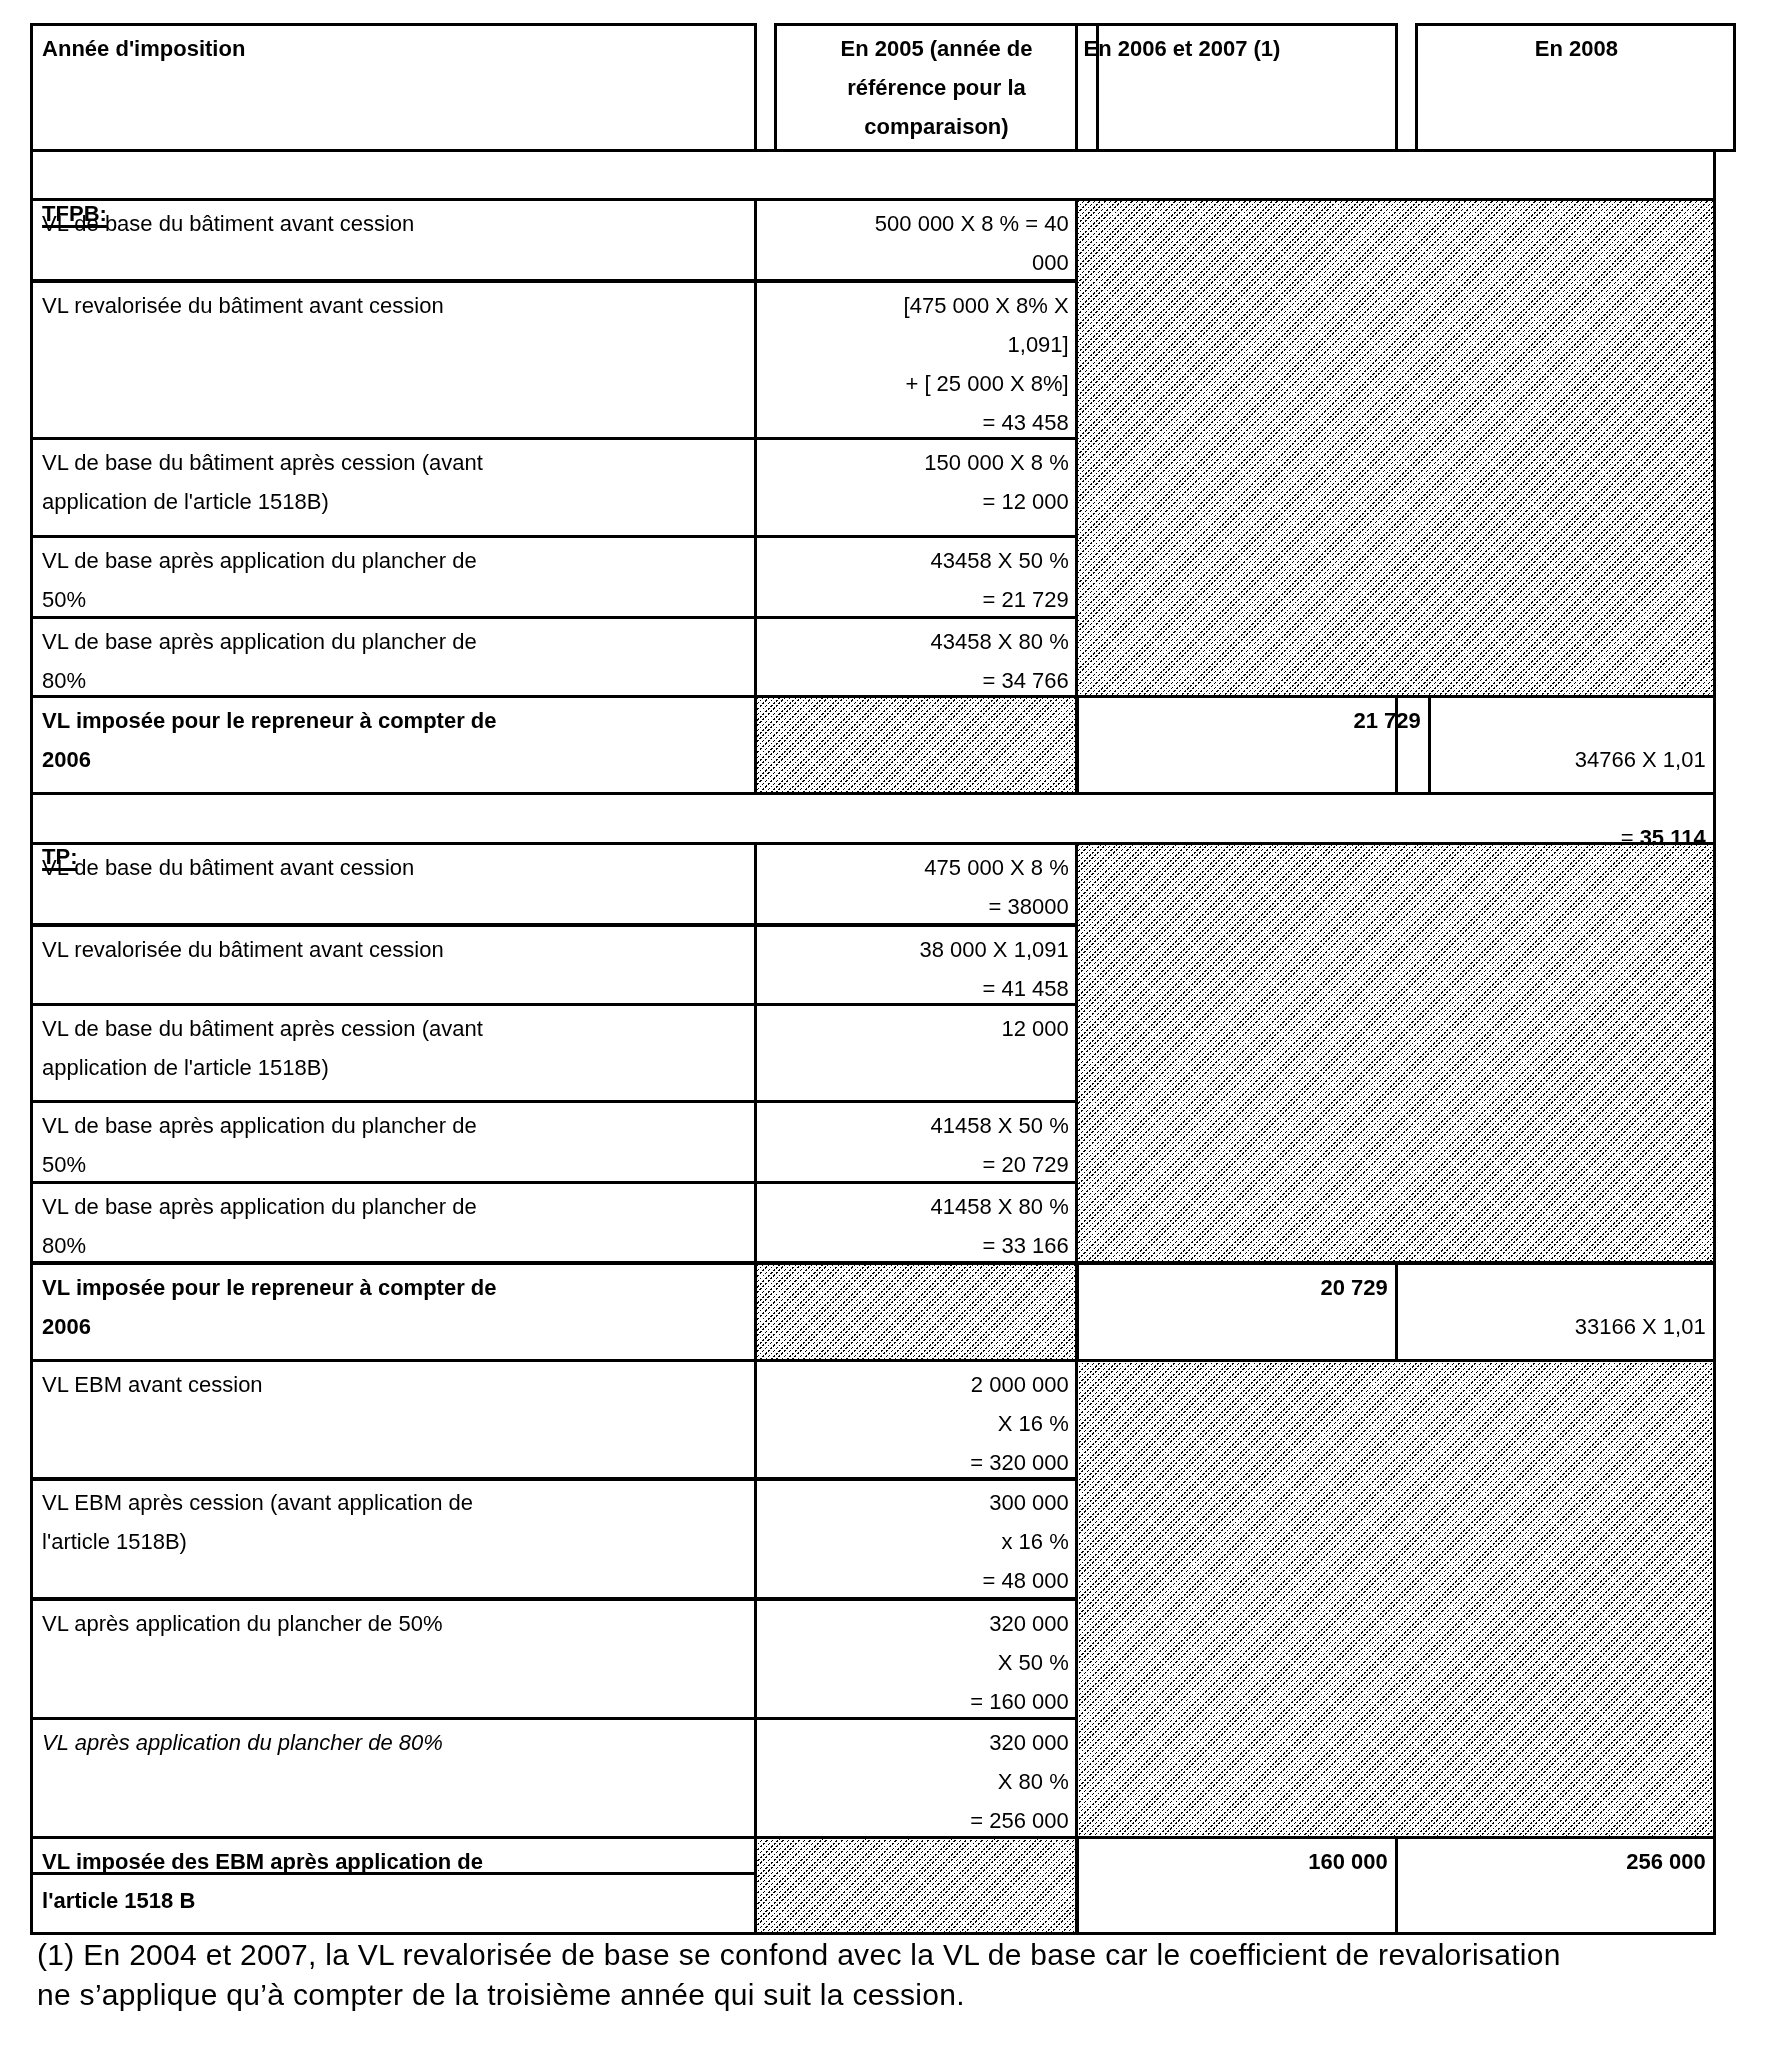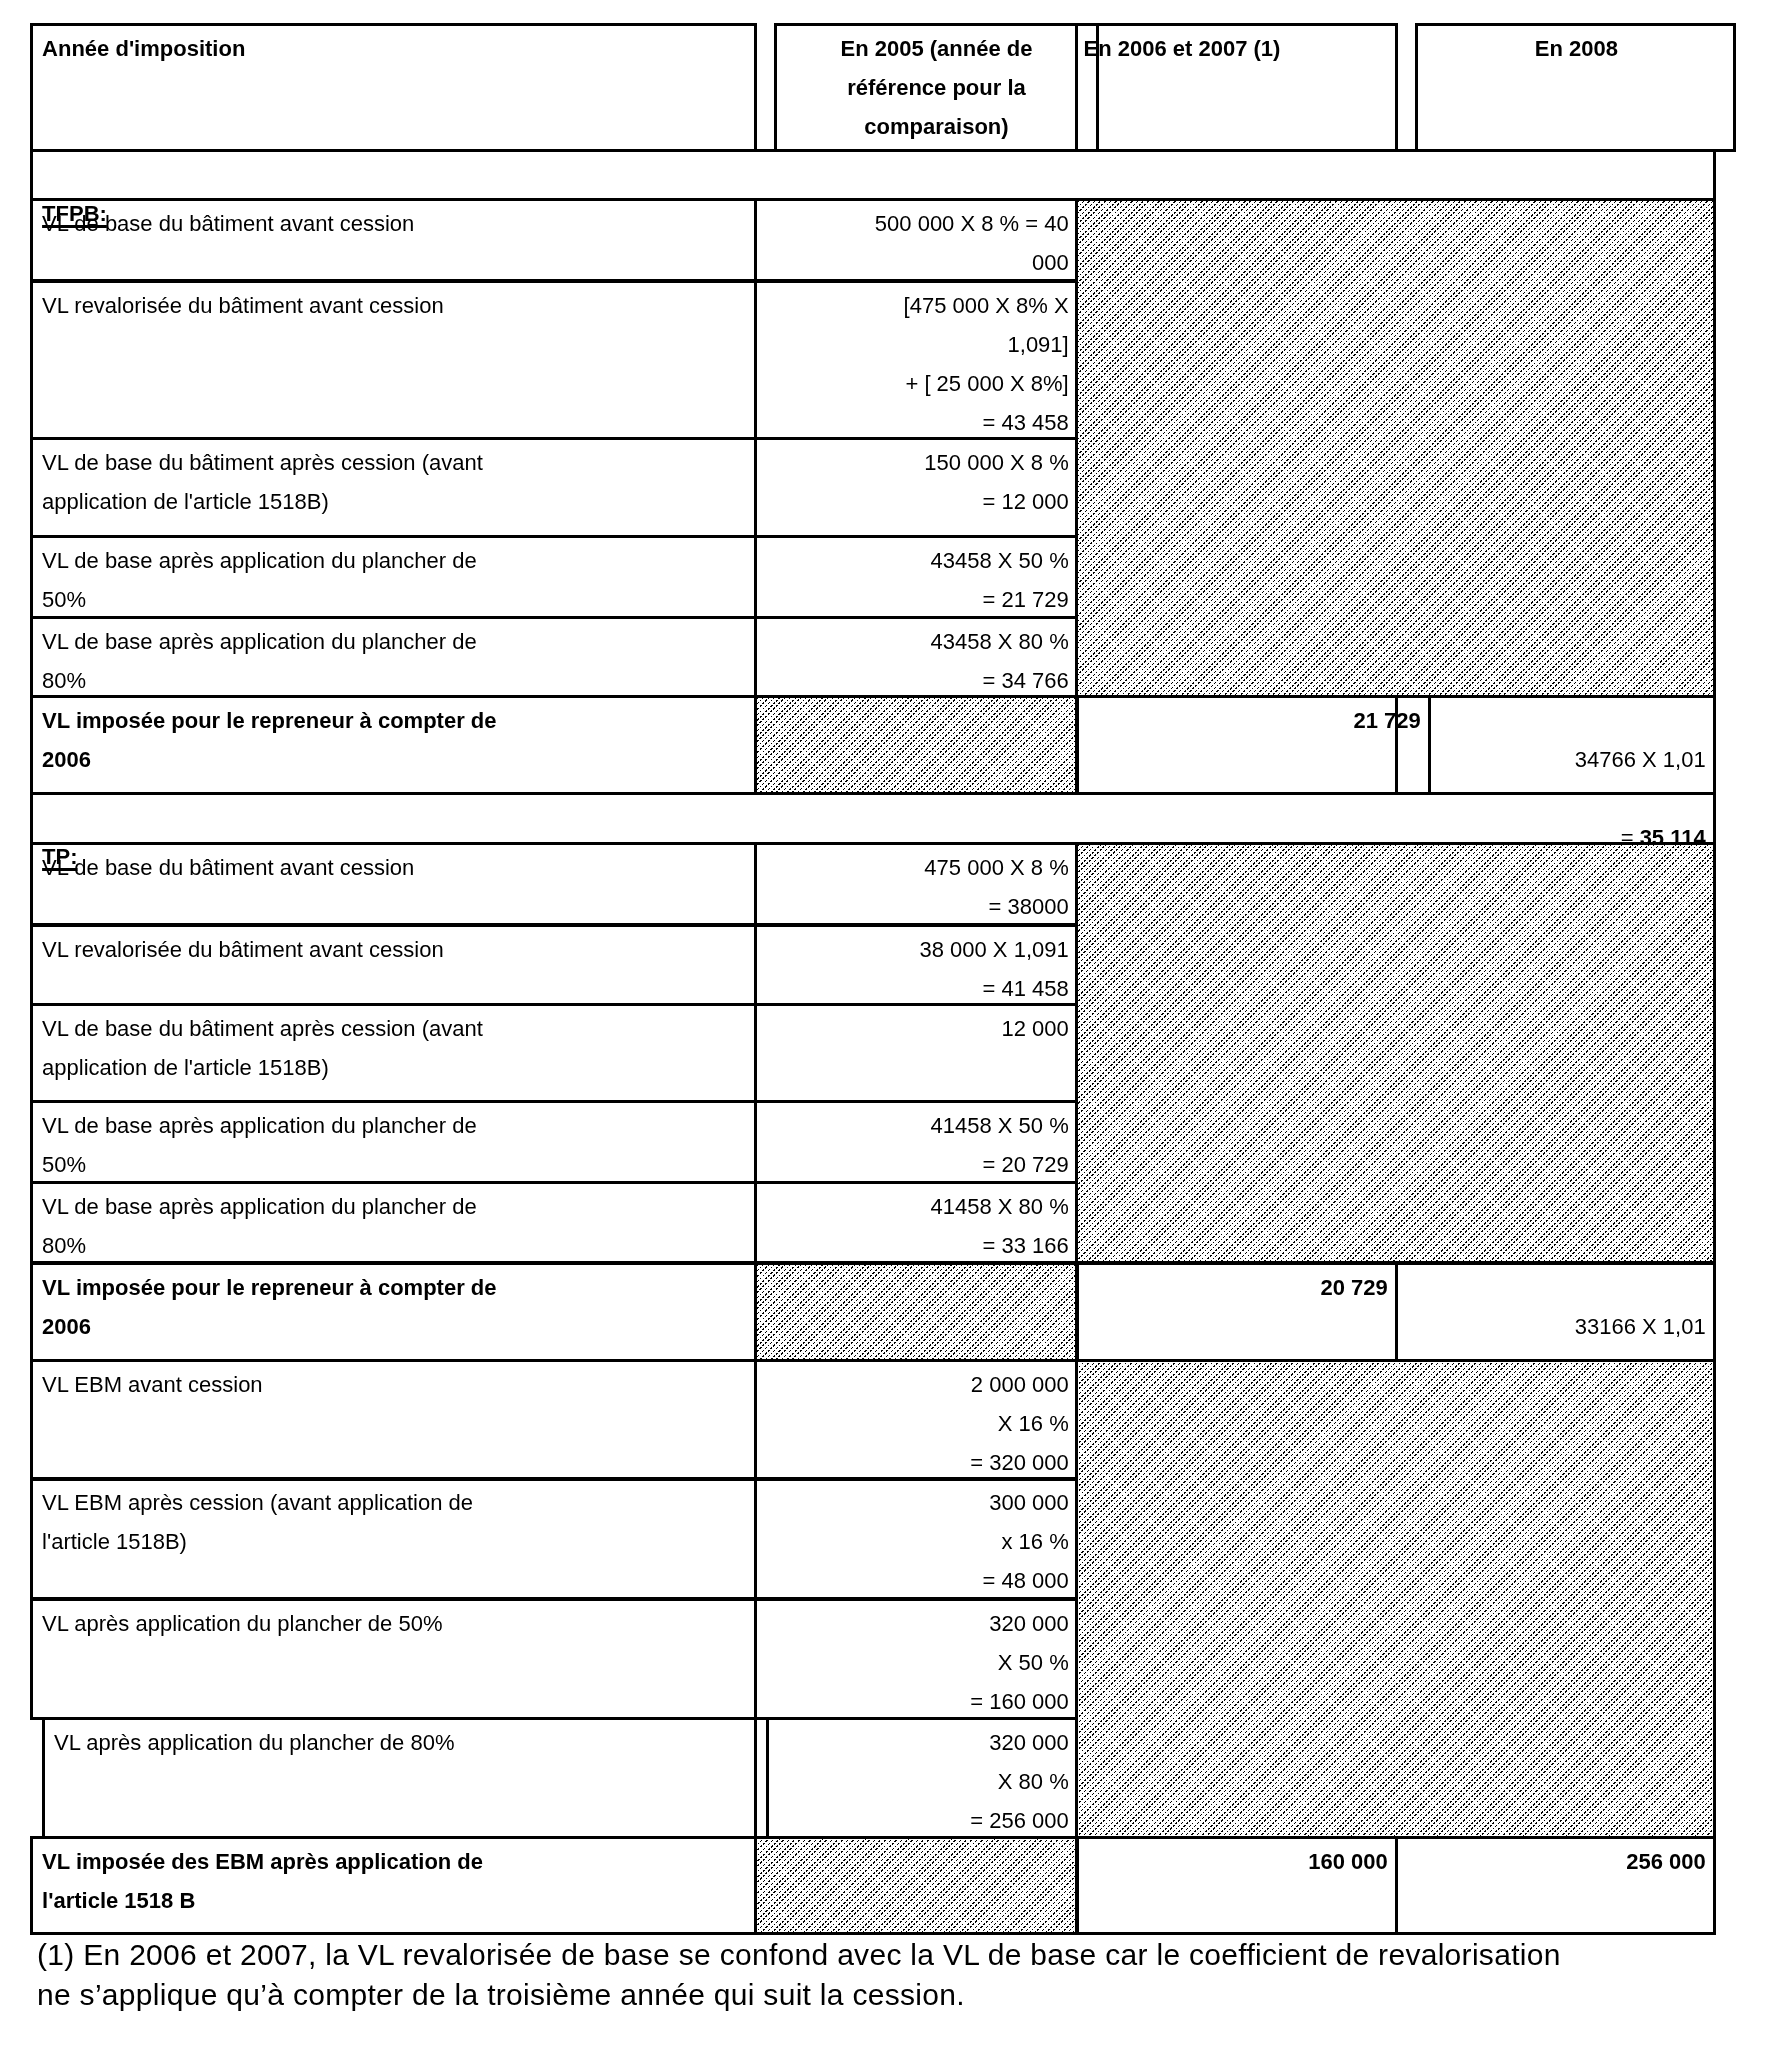--- a/index.html
+++ b/index.html
@@ -138,32 +138,32 @@
 x 16 %
 = 48 000</div>
 </div>
 <div>
   <div class="cell" style="left:30px;top:1598px;width:727px;height:122px;">VL après application du plancher de 50%</div>
   <div class="cell r" style="left:754px;top:1598px;width:325px;height:122px;">320 000
 X 50 %
 = 160 000</div>
 </div>
 <div>
-  <div class="cell" style="left:42px;top:1717px;width:727px;height:122px;">VL après application du plancher de 80%</div>
+  <div class="cell" style="left:30px;top:1717px;width:727px;height:158px;font-style:italic;">VL après application du plancher de 80%</div>
   <div class="cell r" style="left:754px;top:1717px;width:325px;height:122px;">320 000
 X 80 %
 = 256 000</div>
 </div>
 <div class="cell hatch" style="left:1075px;top:1359px;width:641px;height:480px;"></div>
 
 <div>
   <div class="cell b" style="left:30px;top:1836px;width:727px;height:99px;">VL imposée des EBM après application de
 l'article 1518 B</div>
   <div class="cell hatch" style="left:754px;top:1836px;width:325px;height:99px;"></div>
   <div class="cell b r" style="left:1075px;top:1836px;width:323px;height:99px;">160 000</div>
   <div class="cell b r" style="left:1395px;top:1836px;width:321px;height:99px;">256 000</div>
 </div>
 
 <div class="footnote">
-  <span class="ln">(1) En 2006 et 2007, la VL revalorisée de base se confond avec la VL de base car le coefficient de revalorisation</span>
+  <span class="ln">(1) En 2004 et 2007, la VL revalorisée de base se confond avec la VL de base car le coefficient de revalorisation</span>
   <span class="ln">ne s’applique qu’à compter de la troisième année qui suit la cession.</span>
 </div>
 
 
 </body></html>

